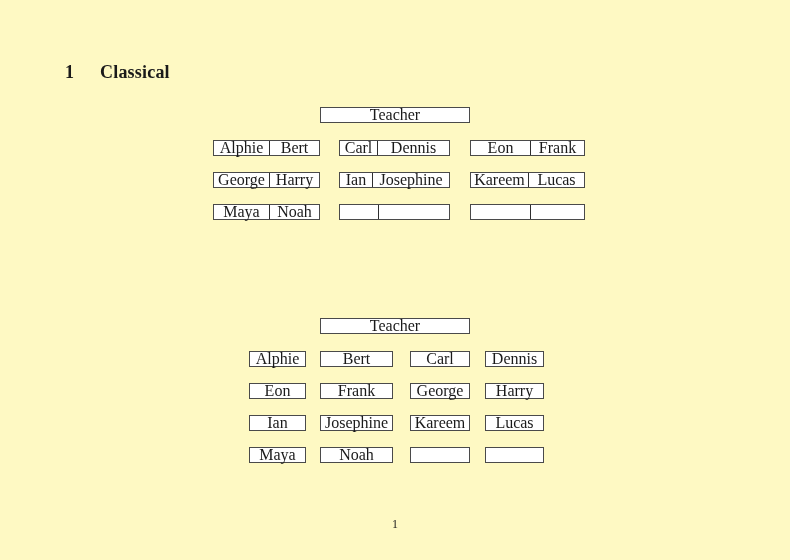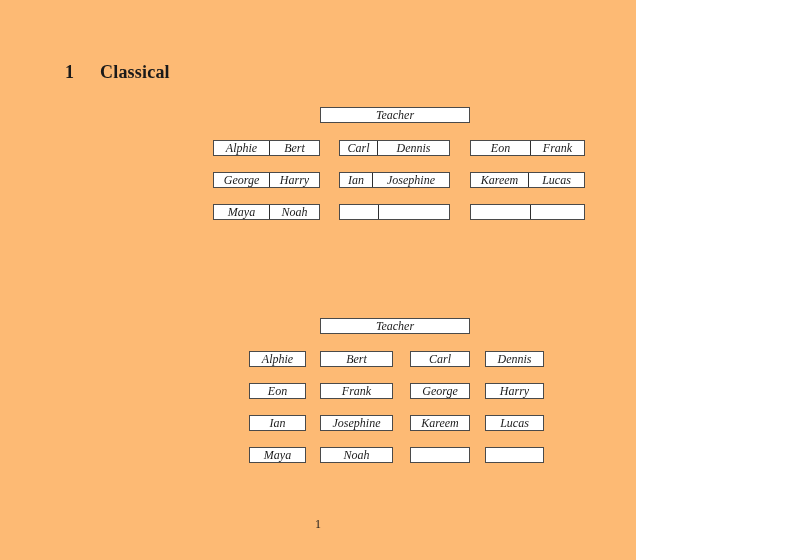--- a/index.html
+++ b/index.html
@@ -1,20 +1,20 @@
 <!DOCTYPE html>
 <html><head>
 <meta charset="utf-8">
 <style>
   html, body { margin: 0; padding: 0; background: #ffffff; }
   .page {
     position: relative;
-    width: 636px;
+    width: 790px;
     height: 560px;
-    background: #fdba74;
+    background: #fef9c3;
     font-family: "Liberation Serif", "DejaVu Serif", serif;
     color: #1a1a1a;
     overflow: hidden;
   }
   .heading {
     position: absolute;
     margin: 0;
     font-size: 18px;
     font-weight: bold;
     line-height: 18px;
@@ -26,24 +26,23 @@
     position: absolute;
     box-sizing: border-box;
     height: 16px;
     border: 1px solid #4a4a4a;
     background: #ffffff;
     display: flex;
     align-items: center;
   }
   .teacher { justify-content: center; }
   .box span, .seat {
-    font-size: 12px;
+    font-size: 16px;
     line-height: 14px;
     white-space: nowrap;
-    font-style: italic;
   }
   .desk { padding: 0; }
   .seat {
     display: flex;
     align-items: center;
     justify-content: center;
     height: 100%;
     box-sizing: border-box;
   }
   .seat-left { border-right: 1px solid #2e2e2e; }

